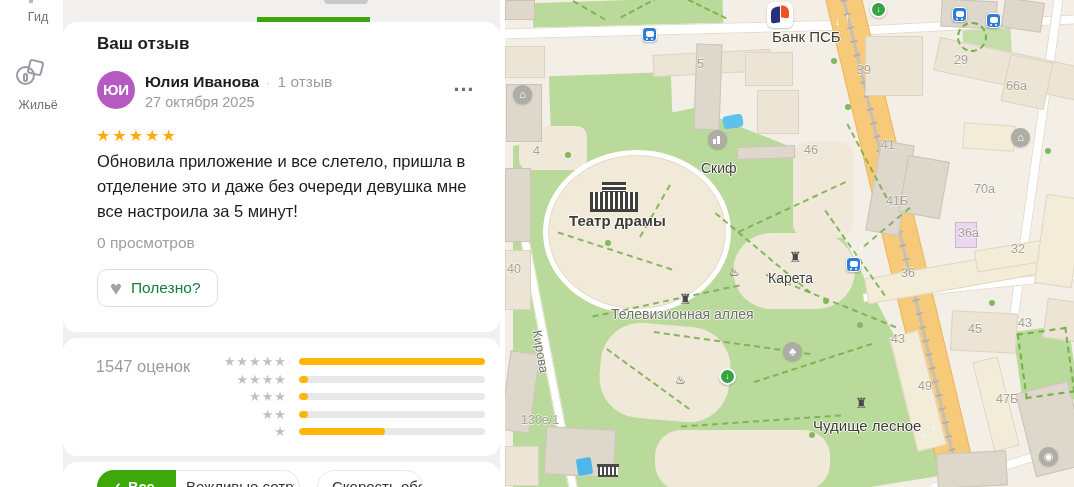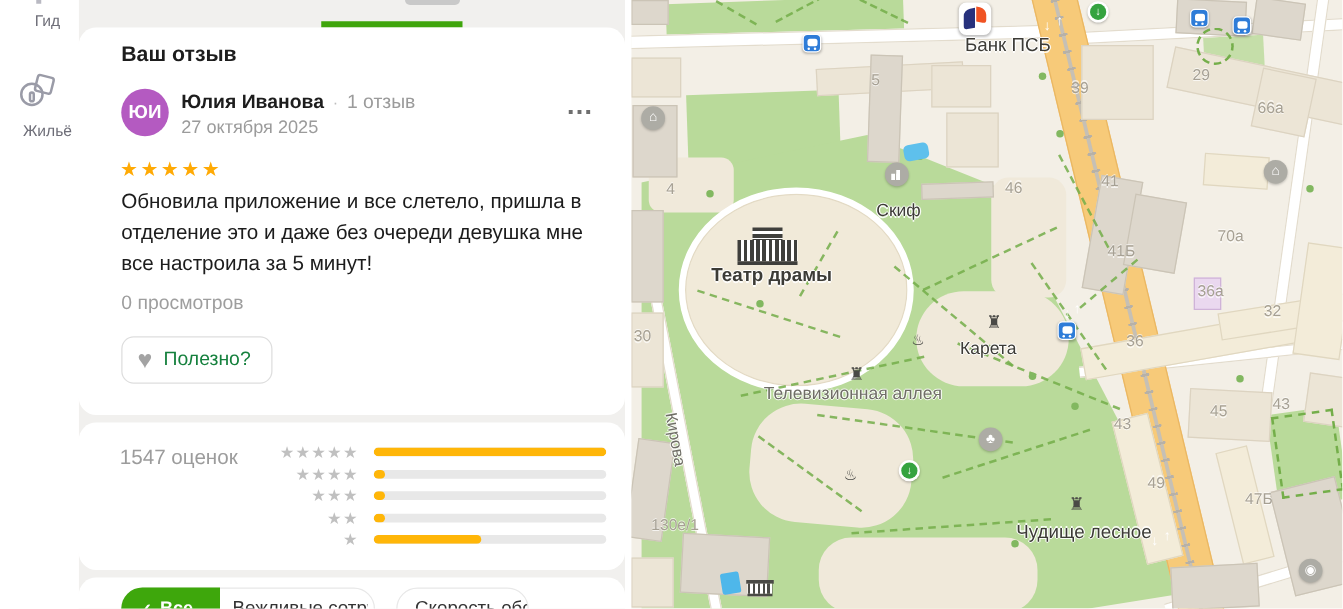--- a/index.html
+++ b/index.html
@@ -372,21 +372,21 @@
         <div class="bnum" style="left: 352px; top: 63px;">39</div>
         <div class="bnum" style="left: 449px; top: 53px;">29</div>
         <div class="bnum" style="left: 501px; top: 79px;">66а</div>
         <div class="bnum" style="left: 299px; top: 143px;">46</div>
         <div class="bnum" style="left: 376px; top: 138px;">41</div>
         <div class="bnum" style="left: 381px; top: 194px;">41Б</div>
         <div class="bnum" style="left: 469px; top: 182px;">70а</div>
         <div class="bnum" style="left: 453px; top: 226px;">36а</div>
         <div class="bnum" style="left: 506px; top: 242px;">32</div>
         <div class="bnum" style="left: 396px; top: 266px;">36</div>
-        <div class="bnum" style="left: 2px; top: 262px;">30</div>
+        <div class="bnum" style="left: 2px; top: 262px;">40</div>
         <div class="bnum" style="left: 16px; top: 413px;">130е/1</div>
         <div class="bnum" style="left: 386px; top: 332px;">43</div>
         <div class="bnum" style="left: 463px; top: 322px;">45</div>
         <div class="bnum" style="left: 413px; top: 379px;">49</div>
         <div class="bnum" style="left: 491px; top: 392px;">47Б</div>
         <div class="bnum" style="left: 513px; top: 316px;">43</div>
       </div>
     <div>
 
     <div class="street-label" style="left: 106px; top: 306px; font-size: 14px;">Телевизионная аллея</div>

